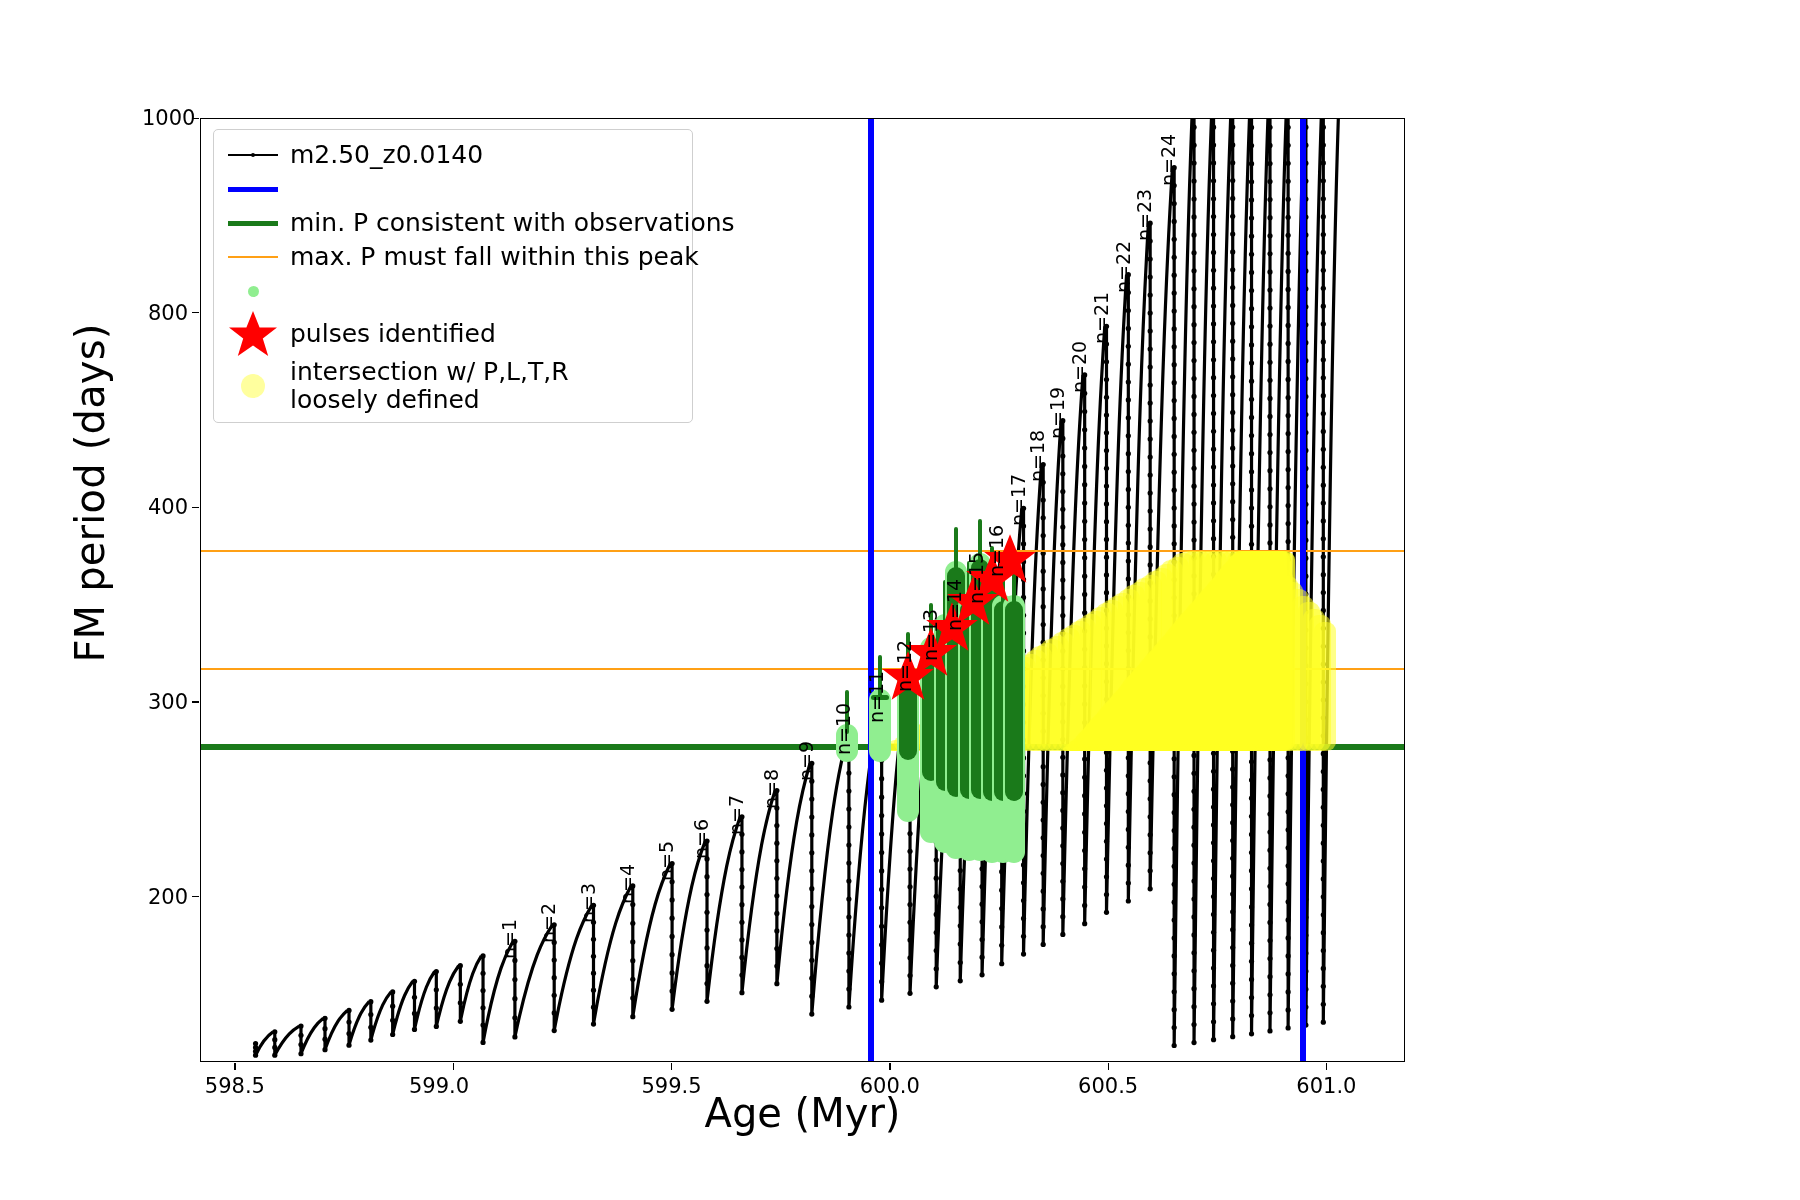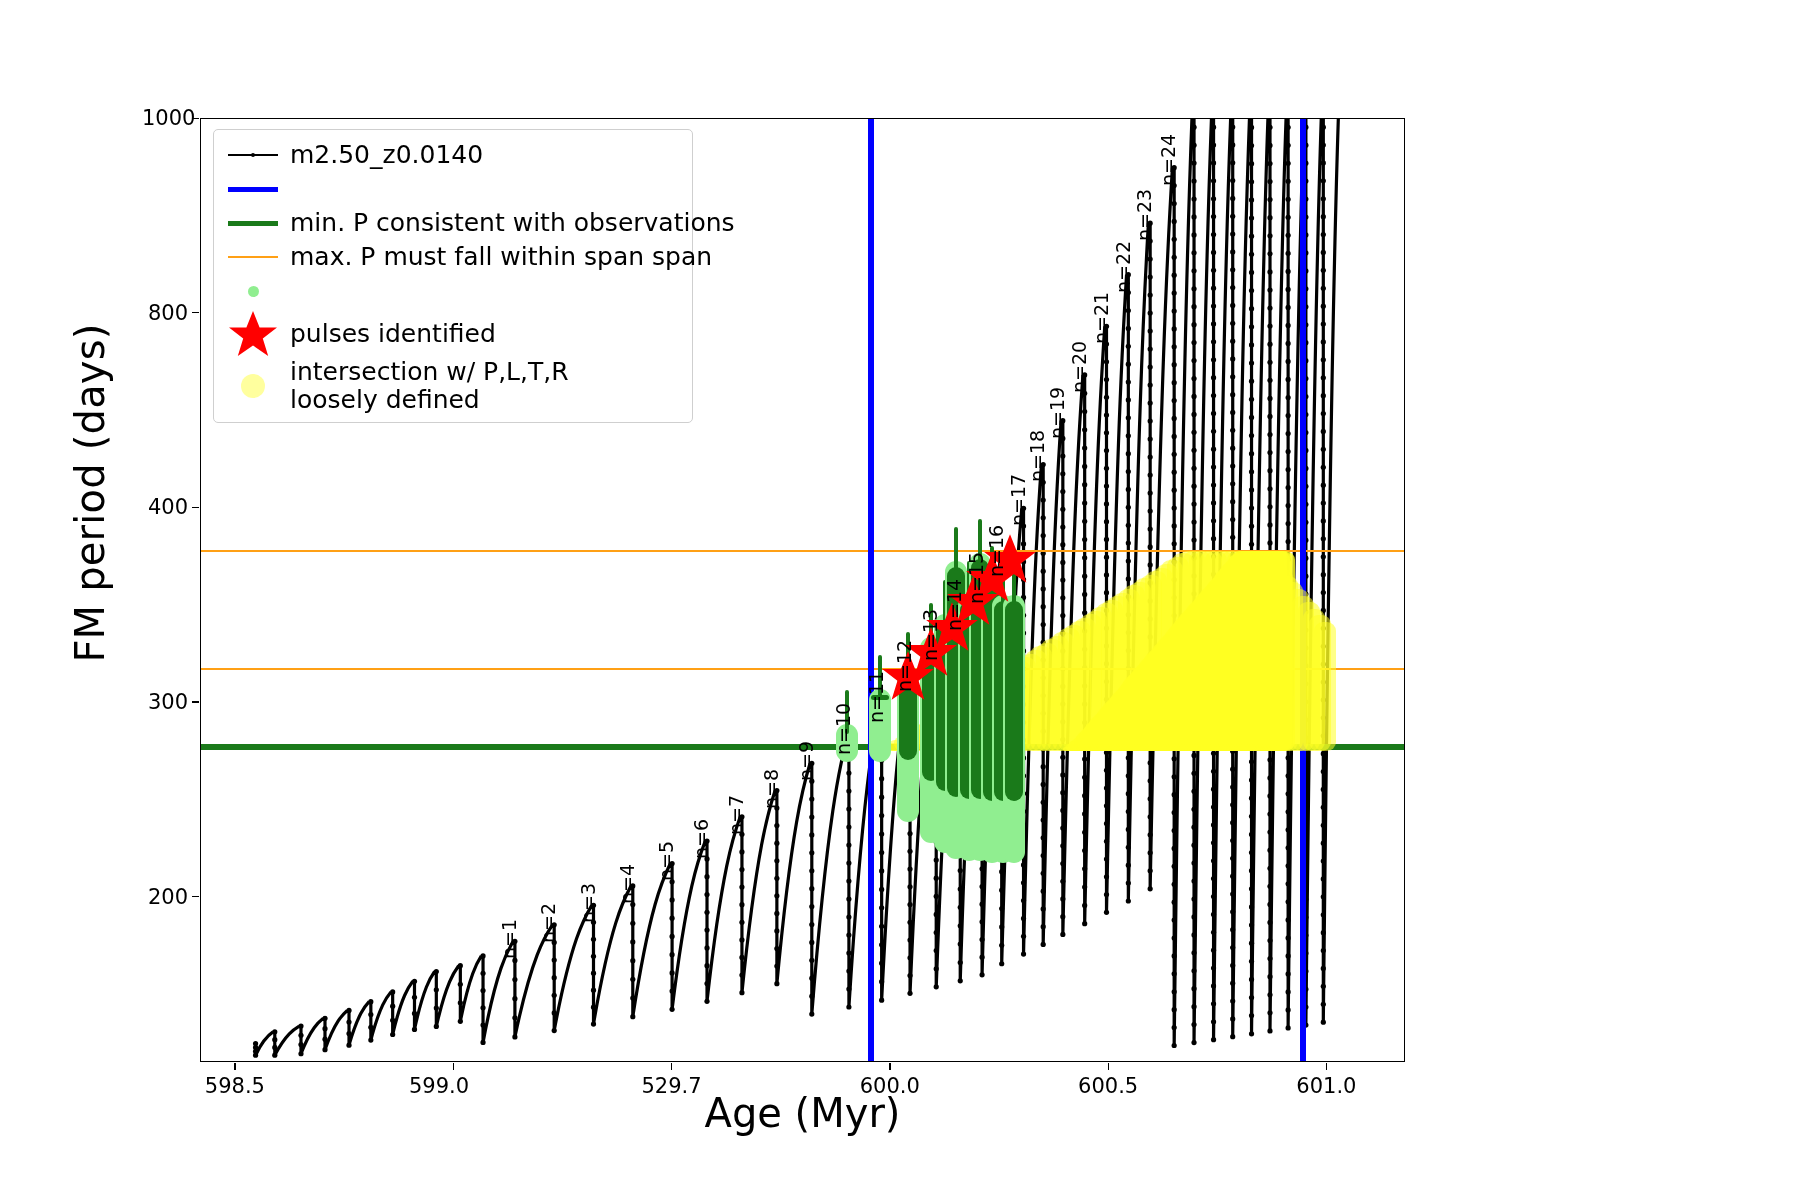--- a/index.html
+++ b/index.html
@@ -109,21 +109,21 @@
       <div class="ytick-label" style="left: 142px; top: 312.639px; width: 46px; text-align: right; right: auto;">800</div>
       <div class="ytick-mark" style="left: 192px; top: 312.139px;"></div>
       <div class="ytick-label" style="left: 142px; top: 118px; width: 46px; text-align: right; right: auto;">1000</div>
       <div class="ytick-mark" style="left: 192px; top: 117.5px;"></div>
     </div>
   <div id="xtick-layer">
       <div class="xtick-label" style="left: 234.928px; top: 1074px;">598.5</div>
       <div class="xtick-mark" style="left: 234.428px; top: 1063px;"></div>
       <div class="xtick-label" style="left: 439px; top: 1074px;">599.0</div>
       <div class="xtick-mark" style="left: 452.725px; top: 1063px;"></div>
-      <div class="xtick-label" style="left: 671.522px; top: 1074px;">529.7</div>
+      <div class="xtick-label" style="left: 671.522px; top: 1074px;">599.5</div>
       <div class="xtick-mark" style="left: 671.022px; top: 1063px;"></div>
       <div class="xtick-label" style="left: 889.819px; top: 1074px;">600.0</div>
       <div class="xtick-mark" style="left: 889.319px; top: 1063px;"></div>
       <div class="xtick-label" style="left: 1108.12px; top: 1074px;">600.5</div>
       <div class="xtick-mark" style="left: 1107.62px; top: 1063px;"></div>
       <div class="xtick-label" style="left: 1326.41px; top: 1074px;">601.0</div>
       <div class="xtick-mark" style="left: 1325.91px; top: 1063px;"></div>
     </div>
 
   <div id="plot-frame">
@@ -1363,21 +1363,21 @@
       <div class="leg-row">
         <div class="leg-key">
           <div class="ln thick green"></div>
         </div>
         <div class="leg-text">min. P consistent with observations</div>
       </div>
       <div class="leg-row">
         <div class="leg-key">
           <div class="ln orange"></div>
         </div>
-        <div class="leg-text">max. P must fall within span span</div>
+        <div class="leg-text">max. P must fall within this peak</div>
       </div>
       <div class="leg-row">
         <div class="leg-key">
           <div class="dot-green"></div>
         </div>
       </div>
       <div class="leg-row tall">
         <div class="leg-key">
           <svg width="52" height="50" viewBox="0 0 52 50">
               <polygon points="26,2 32.6,18.5 50,18.5 35.8,29.5 41.2,47 26,36.5 10.8,47 16.2,29.5 2,18.5 19.4,18.5" fill="#ff0000"></polygon>

